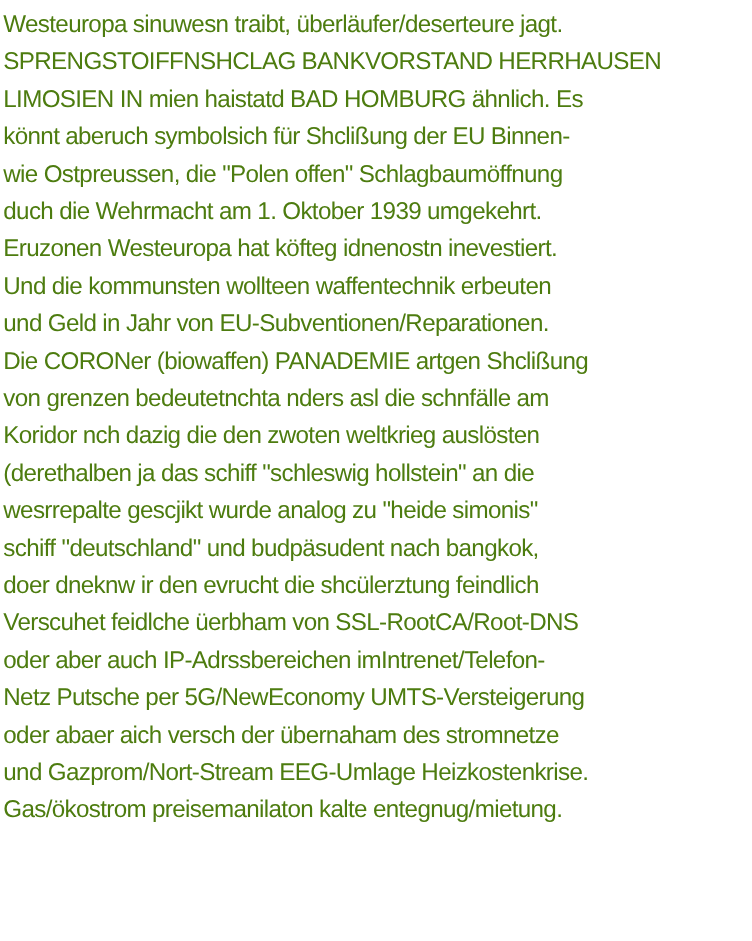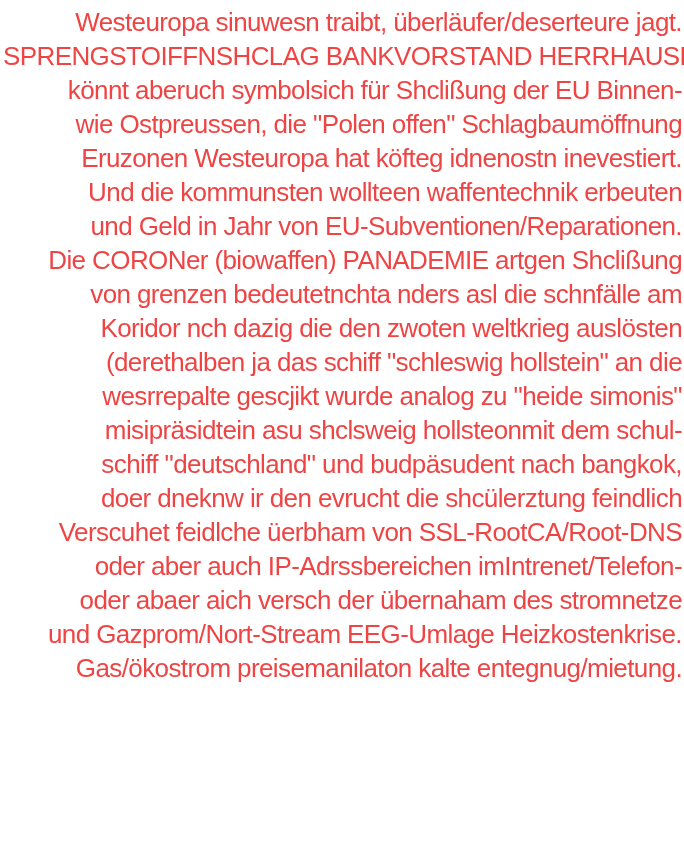--- a/index.html
+++ b/index.html
@@ -10,50 +10,51 @@
   .page {
     width: 684px;
     height: 855px;
     box-sizing: border-box;
     background: #ffffff;
     overflow: hidden;
     padding: 5px 2px 0 3px;
   }
   .text-block {
     font-family: "Liberation Sans", sans-serif;
-    font-size: 26px;
+    font-size: 22px;
     line-height: 34px;
     letter-spacing: -0.6px;
-    color: #ef4444;
+    color: #4d7c0f;
     white-space: nowrap;
-    text-align: right;
   }
   .text-line {
     height: 34px;
   }
 </style>
 </head>
 <body>
 
 <div class="page">
   <div class="text-block">
     <div class="text-line">Westeuropa sinuwesn traibt, überläufer/deserteure jagt.</div>
     <div class="text-line">SPRENGSTOIFFNSHCLAG BANKVORSTAND HERRHAUSEN</div>
+    <div class="text-line">LIMOSIEN IN mien haistatd BAD HOMBURG ähnlich. Es</div>
     <div class="text-line">könnt aberuch symbolsich für Shclißung der EU Binnen-</div>
     <div class="text-line">wie Ostpreussen, die "Polen offen" Schlagbaumöffnung</div>
+    <div class="text-line">duch die Wehrmacht am 1. Oktober 1939 umgekehrt.</div>
     <div class="text-line">Eruzonen Westeuropa hat köfteg idnenostn inevestiert.</div>
     <div class="text-line">Und die kommunsten wollteen waffentechnik erbeuten</div>
     <div class="text-line">und Geld in Jahr von EU-Subventionen/Reparationen.</div>
     <div class="text-line">Die CORONer (biowaffen) PANADEMIE artgen Shclißung</div>
     <div class="text-line">von grenzen bedeutetnchta nders asl die schnfälle am</div>
     <div class="text-line">Koridor nch dazig die den zwoten weltkrieg auslösten</div>
     <div class="text-line">(derethalben ja das schiff "schleswig hollstein" an die</div>
     <div class="text-line">wesrrepalte gescjikt wurde analog zu "heide simonis"</div>
-    <div class="text-line">misipräsidtein asu shclsweig hollsteonmit dem schul-</div>
     <div class="text-line">schiff "deutschland" und budpäsudent nach bangkok,</div>
     <div class="text-line">doer dneknw ir den evrucht die shcülerztung feindlich</div>
     <div class="text-line">Verscuhet feidlche üerbham von SSL-RootCA/Root-DNS</div>
     <div class="text-line">oder aber auch IP-Adrssbereichen imIntrenet/Telefon-</div>
+    <div class="text-line">Netz Putsche per 5G/NewEconomy UMTS-Versteigerung</div>
     <div class="text-line">oder abaer aich versch der übernaham des stromnetze</div>
     <div class="text-line">und Gazprom/Nort-Stream EEG-Umlage Heizkostenkrise.</div>
     <div class="text-line">Gas/ökostrom preisemanilaton kalte entegnug/mietung.</div>
   </div>
 </div>
 
 </body></html>

